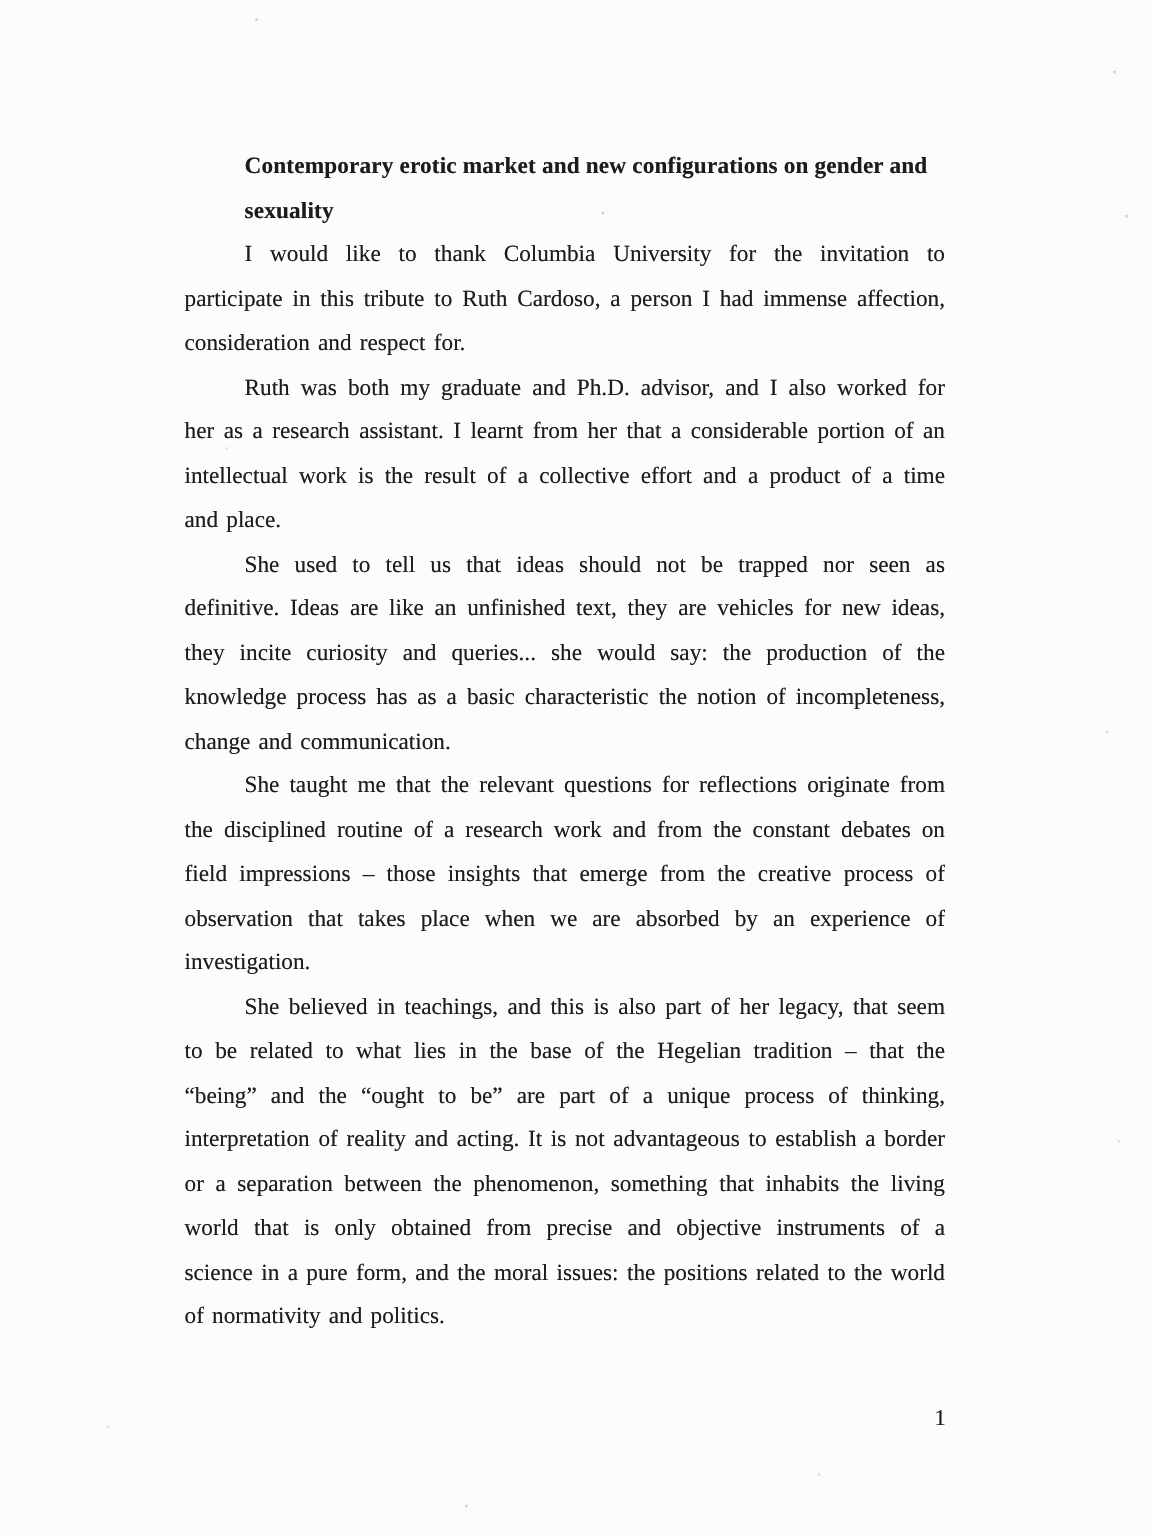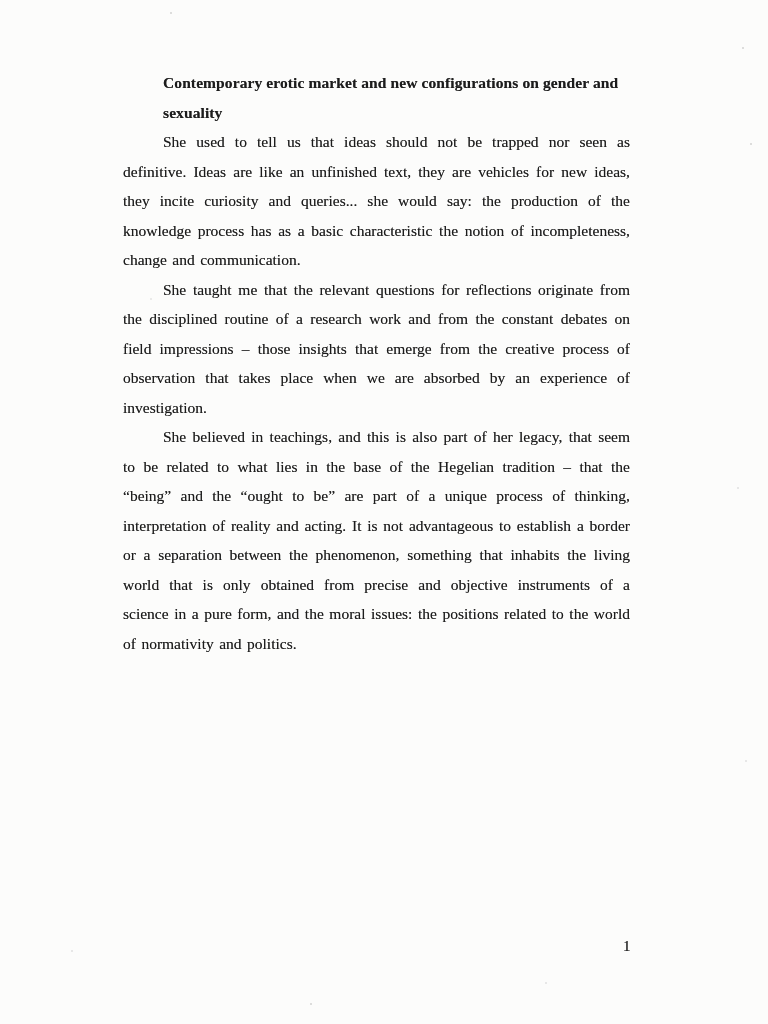--- a/index.html
+++ b/index.html
@@ -14,21 +14,21 @@
     margin: 0 auto;
     background: #fcfcfb;
     font-family: "Liberation Serif", "DejaVu Serif", serif;
     color: #1c1c1c;
     overflow: hidden;
     text-shadow: 0 0 0.4px rgba(25,25,25,0.55);
   }
   .text-block {
     position: absolute;
     left: 123px;
-    top: 68px;
+    top: 96px;
     width: 507px;
   }
   .title {
     font-size: 15.5px;
     font-weight: bold;
     line-height: 29.5px;
     margin: 0 0 0 40px;
     max-width: 456px;
     letter-spacing: 0.1px;
   }
@@ -74,20 +74,22 @@
   .s10 { left: 150px; top: 298px; opacity: 0.25; }
 </style>
 </head>
 <body>
 
 <div class="page">
 
   <div class="text-block">
     <h1 class="title">Contemporary erotic market and new configurations on gender and sexuality</h1>
 
+    <p class="para">I would like to thank Columbia University for the invitation to participate in this tribute to Ruth Cardoso, a person I had immense affection, consideration and respect for.</p>
+    <p class="para">Ruth was both my graduate and Ph.D. advisor, and I also worked for her as a research assistant. I learnt from her that a considerable portion of an intellectual work is the result of a collective effort and a product of a time and place.</p>
     <p class="para">She used to tell us that ideas should not be trapped nor seen as definitive. Ideas are like an unfinished text, they are vehicles for new ideas, they incite curiosity and queries... she would say: the production of the knowledge process has as a basic characteristic the notion of incompleteness, change and communication.</p>
     <p class="para">She taught me that the relevant questions for reflections originate from the disciplined routine of a research work and from the constant debates on field impressions – those insights that emerge from the creative process of observation that takes place when we are absorbed by an experience of investigation.</p>
     <p class="para">She believed in teachings, and this is also part of her legacy, that seem to be related to what lies in the base of the Hegelian tradition – that the “being” and the “ought to be” are part of a unique process of thinking, interpretation of reality and acting. It is not advantageous to establish a border or a separation between the phenomenon, something that inhabits the living world that is only obtained from precise and objective instruments of a science in a pure form, and the moral issues: the positions related to the world of normativity and politics.</p>
   </div>
 
   <div class="page-number">1</div>
 
   <div class="speckle s1"></div>
   <div class="speckle s2"></div>
   <div class="speckle s3"></div>

